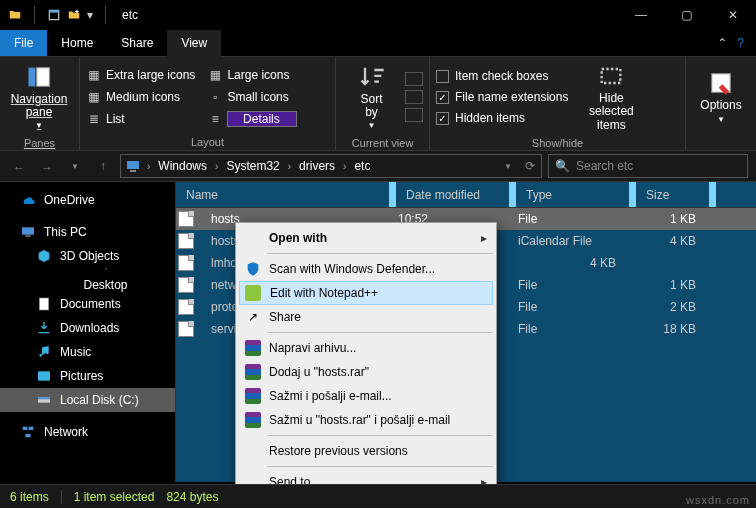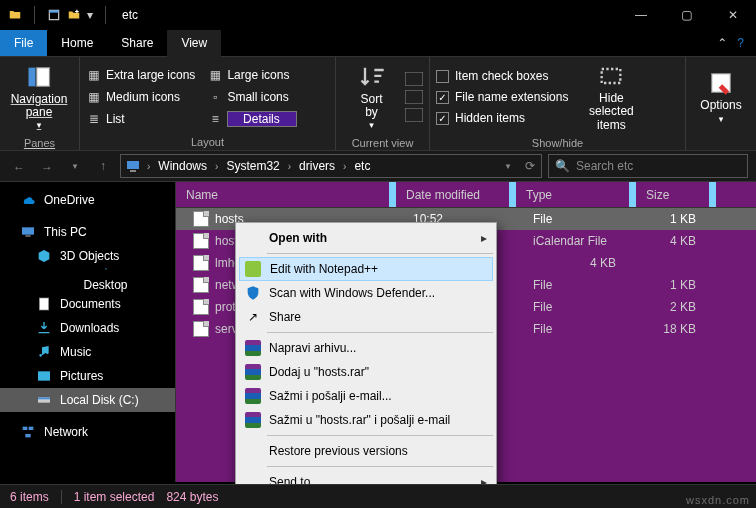--- a/index.html
+++ b/index.html
@@ -28,33 +28,33 @@
 .layout-grid span.lt { color: #fff; padding-right: 8px; }
 .layout-grid .sel { background: #4c1d95; border:1px solid #777; padding: 0 6px; text-align: center; }
 .chk-row { display: flex; align-items: center; gap: 6px; color: #fff; height: 20px; }
 .chk-row .cb { width: 13px; height: 13px; border: 1px solid #888; display:inline-flex;align-items:center;justify-content:center;color:#fff;font-size:10px;}
 .addr { height: 32px; background: #191919; border-top:1px solid #333; border-bottom:1px solid #333; display: flex; align-items: center; gap: 6px; padding: 0 8px; }
 .navarrow { width: 22px; height: 22px; display:flex;align-items:center;justify-content:center; color:#888; }
 .addrbox { flex: 1; height: 24px; background: #191919; border: 1px solid #555; display: flex; align-items: center; padding-left: 4px; gap: 2px; }
 .crumb { color: #fff; padding: 0 2px; }
 .chev { color: #aaa; padding: 0 4px; font-size:10px;}
 .searchbox { width: 200px; height: 24px; background: #191919; border: 1px solid #555; display: flex; align-items: center; padding: 0 6px; color: #888; gap:6px;}
-.content { display: flex; height: 300px; background: #701a75; }
+.content { display: flex; height: 300px; background: #0c4a6e; }
 .tree { width: 176px; background: #000; border-right:1px solid #333; padding: 6px 0; }
 .tree-item { display: flex; align-items: center; height: 24px; padding-left: 20px; gap: 8px; color: #fff; }
 .tree-item.sel { background: #5a5a5a; }
 .tree-item svg{width:16px;height:16px;}
 .files { flex: 1; display: flex; flex-direction: column; }
 .cols { display: grid; grid-template-columns: 220px 120px 120px 80px; height: 26px; border-bottom: 1px solid #333; }
 .cols div { padding-left: 10px; display:flex; align-items:center; color:#ccc; border-right:7px solid #7dd3fc;}
 .row { display: grid; grid-template-columns: 220px 120px 120px 80px; height: 22px; align-items:center;}
 .row.sel { background: #666; color:#fff;}
-.row > div { padding-left: 17px; display:flex; align-items:center; gap:6px; overflow:hidden; white-space:nowrap;}
+.row > div { padding-left: 2px; display:flex; align-items:center; gap:17px; overflow:hidden; white-space:nowrap;}
 .row .sz { justify-content:flex-end; padding-right:20px;}
-.statusbar { height: 24px; background: #191919; border-top:1px solid #333; display:flex; align-items:center; padding:0 10px; gap:12px; color:#f9a8d4; position:absolute; bottom:0; left:0; right:0;}
+.statusbar { height: 24px; background: #191919; border-top:1px solid #333; display:flex; align-items:center; padding:0 10px; gap:12px; color:#bef264; position:absolute; bottom:0; left:0; right:0;}
 .statusbar .ssep{width:1px;height:14px;background:#444;}
 .ctxmenu { position: absolute; left: 235px; top: 222px; width: 262px; background: #eee; border: 1px solid #a0a0a0; box-shadow: 2px 4px 12px rgba(0,0,0,.6); padding: 3px; }
 .ctxmenu .mi { height: 24px; display: flex; align-items: center; padding-left: 30px; padding-right:18px; color: #000; position:relative;}
 .ctxmenu .mi.hov { background: #cce8ff; border:1px solid #99d1ff; }
 .ctxmenu .mi .mic{position:absolute; left:5px; width:18px; height:18px; display:flex;align-items:center;justify-content:center;}
 .ctxmenu .mi .arr{position:absolute; right:6px; color:#333;}
 .ctxmenu .msep{height:1px;background:#c0c0c0;margin:3px 0 3px 28px;}
 .watermark{position:absolute; left:240px; top:230px; font-size:40px; font-weight:800; color:rgba(140,140,140,.25); letter-spacing:4px; pointer-events:none;}
 .sitewm{position:absolute;right:6px;bottom:2px;font-size:11px;color:rgba(255,255,255,.35);letter-spacing:1px;pointer-events:none;}
 .fileic{width:16px;height:16px;background:#fff;border:1px solid #888; position:relative;}
@@ -368,31 +368,31 @@
 </div>
 
 <div class="watermark">APPUALS</div>
 
 <div class="ctxmenu">
   <div class="mi">
       <b>Open with</b>
       <span class="arr">▸</span>
     </div>
   <div class="msep"></div>
+  <div class="mi">
+      <span class="mic">
+        <svg width="16" height="16" viewBox="0 0 24 24">
+          <path fill="#1979ca" d="M12 2l8 3v6c0 5-3 9-8 11-5-2-8-6-8-11V5z"></path>
+        </svg>
+      </span>
+      <span>Scan with Windows Defender...</span>
+    </div>
   <div class="mi hov">
       <span class="mic" style="background:#8cc63f;width:16px;height:16px;border-radius:2px;"></span>
       <span>Edit with Notepad++</span>
-    </div>
-  <div class="mi">
-      <span class="mic">
-        <svg width="16" height="16" viewBox="0 0 24 24">
-          <path fill="#1979ca" d="M12 2l8 3v6c0 5-3 9-8 11-5-2-8-6-8-11V5z"></path>
-        </svg>
-      </span>
-      <span>Scan with Windows Defender...</span>
     </div>
   <div class="mi">
       <span class="mic">↗</span>
       <span>Share</span>
     </div>
   <div class="msep"></div>
   <div class="mi">
       <span class="mic">
         <span class="winrar"></span>
       </span>

